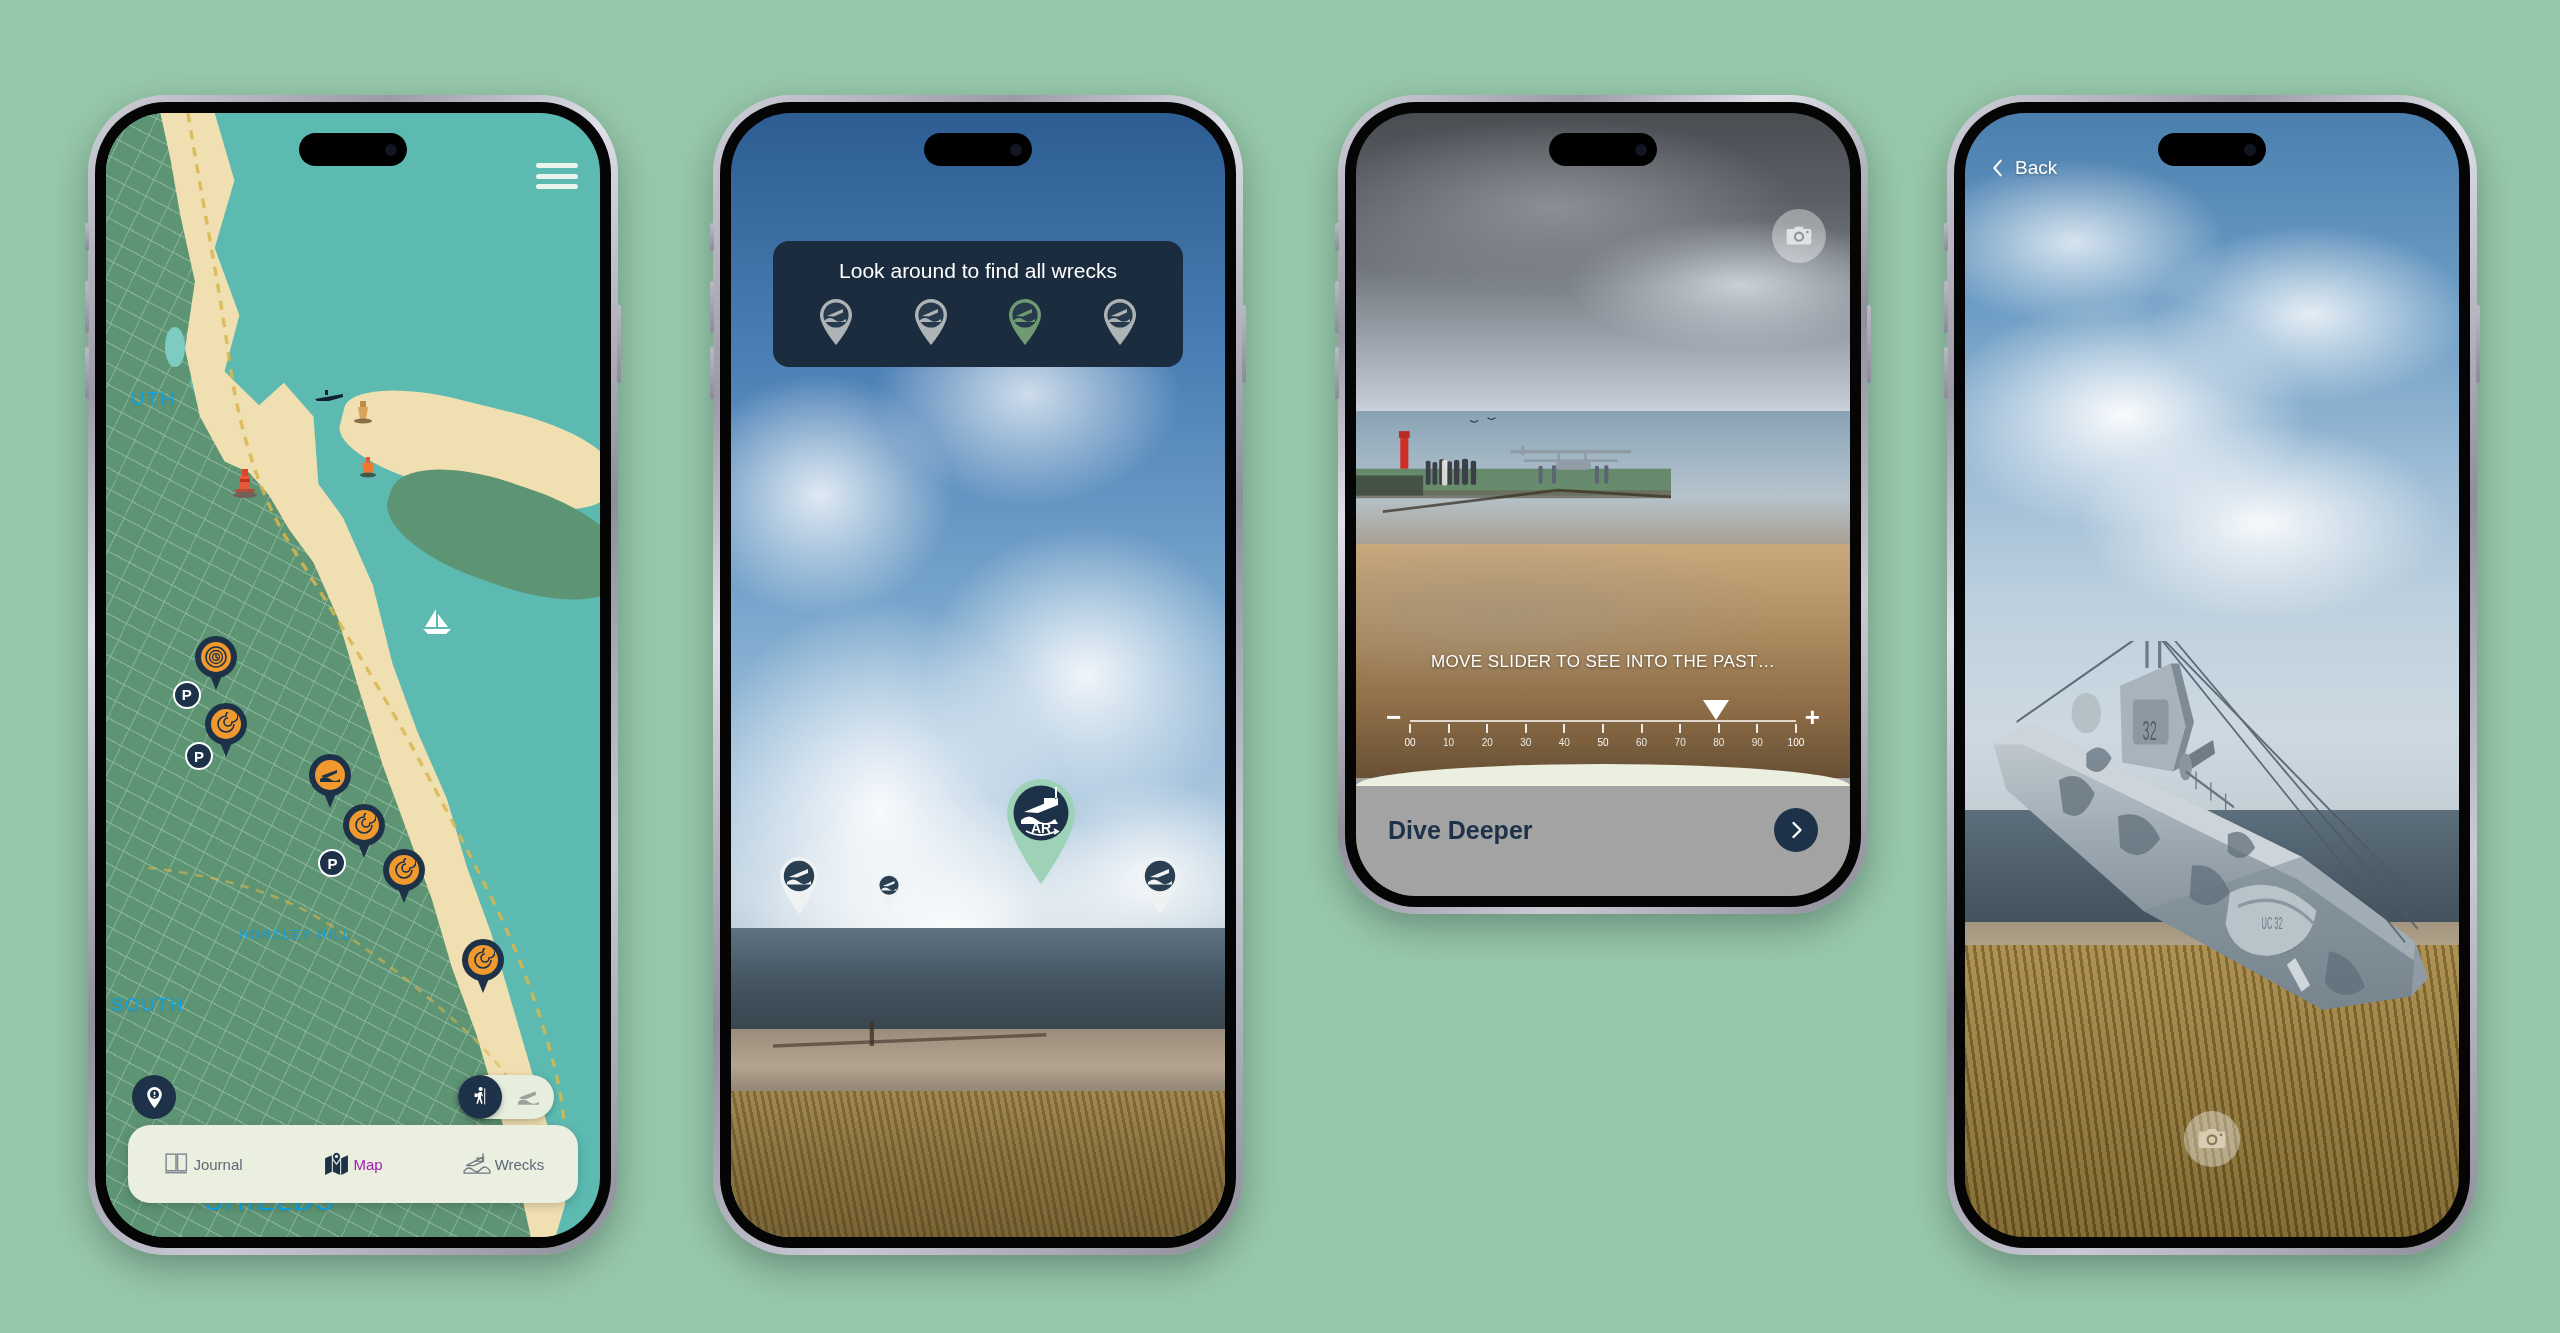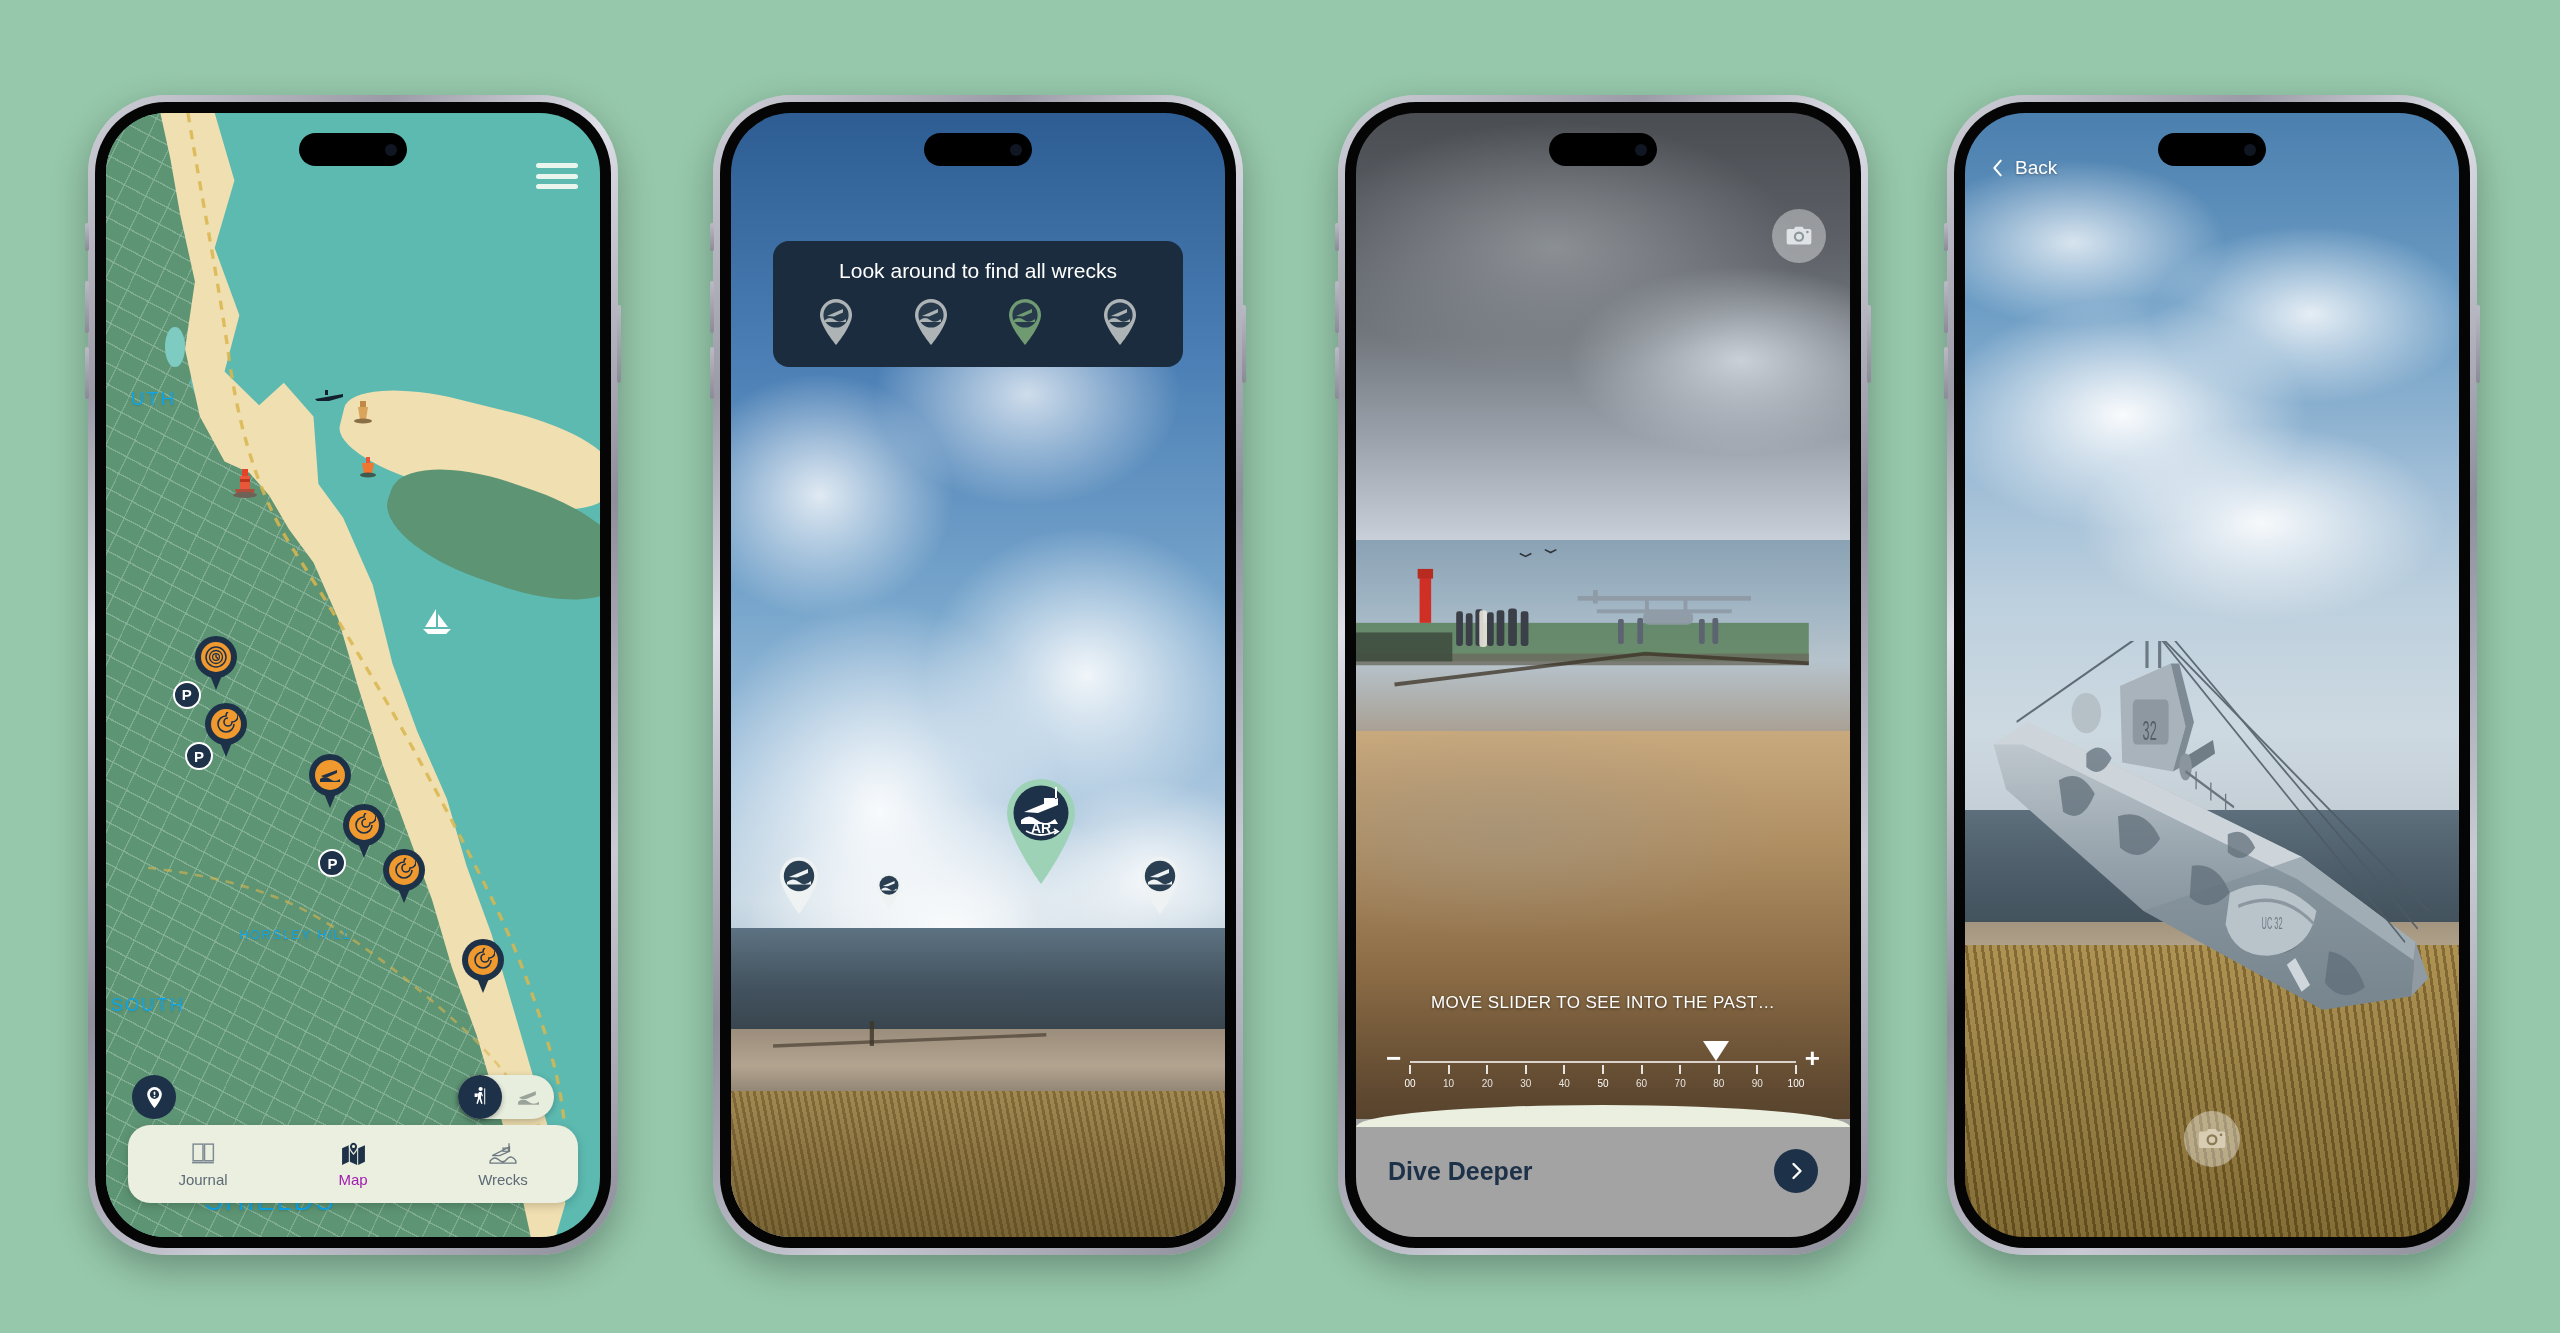--- a/index.html
+++ b/index.html
@@ -193,21 +193,21 @@
 
   .tabbar {
     position: absolute; left: 22px; right: 22px; bottom: 34px;
     height: 78px; border-radius: 22px;
     background: #eaefe0;
     display: flex; align-items: center;
     z-index: 52;
     box-shadow: 0 3px 10px rgba(0,0,0,.18);
   }
   .tab {
-    flex: 1; display:flex; flex-direction: column;
+    flex: 1; display:flex; flex-direction: row;
     align-items:center; justify-content:center; gap: 3px;
     cursor: pointer;
   }
   .tab .tlabel { font-size: 15px; color: #a21caf; }
   .tab.inactive .tlabel { color: #5d6a76; }
 
   
   .sky2 {
     position:absolute; inset:0;
     background:
@@ -663,21 +663,21 @@
             <path d="M24 2a19 19 0 0 0-19 19c0 13 19 38 19 38s19-25 19-38A19 19 0 0 0 24 2z" fill="#eef2f2"></path>
             <circle cx="24" cy="21" r="15.2" fill="#2b3f52"></circle>
             <path d="M14 22 L33 14 L33 18 L22 22.5 Z" fill="#eef2f2"></path>
             <path d="M12 27 Q18 22 24 27 Q30 32 36 26 L36 29.5 L12 29.5 Z" fill="#eef2f2"></path>
           </svg>
         </div>
       </div>
     </div>
   </div>
 
-  <div class="phone" style="left:1338px; top:95px; width:530px; height:1160px;">
+  <div class="phone" style="left:1338px; top:95px; width:530px; height:819px;">
     <div class="btn-side btn-left-1"></div>
       <div class="btn-side btn-left-2"></div>
     <div class="btn-side btn-left-3"></div>
       <div class="btn-side btn-right-1"></div>
     <div class="phone-inner">
       <div class="screen">
         <div class="sky3"></div>
         <div class="mid3"></div>
         <div class="sand3"></div>
 

